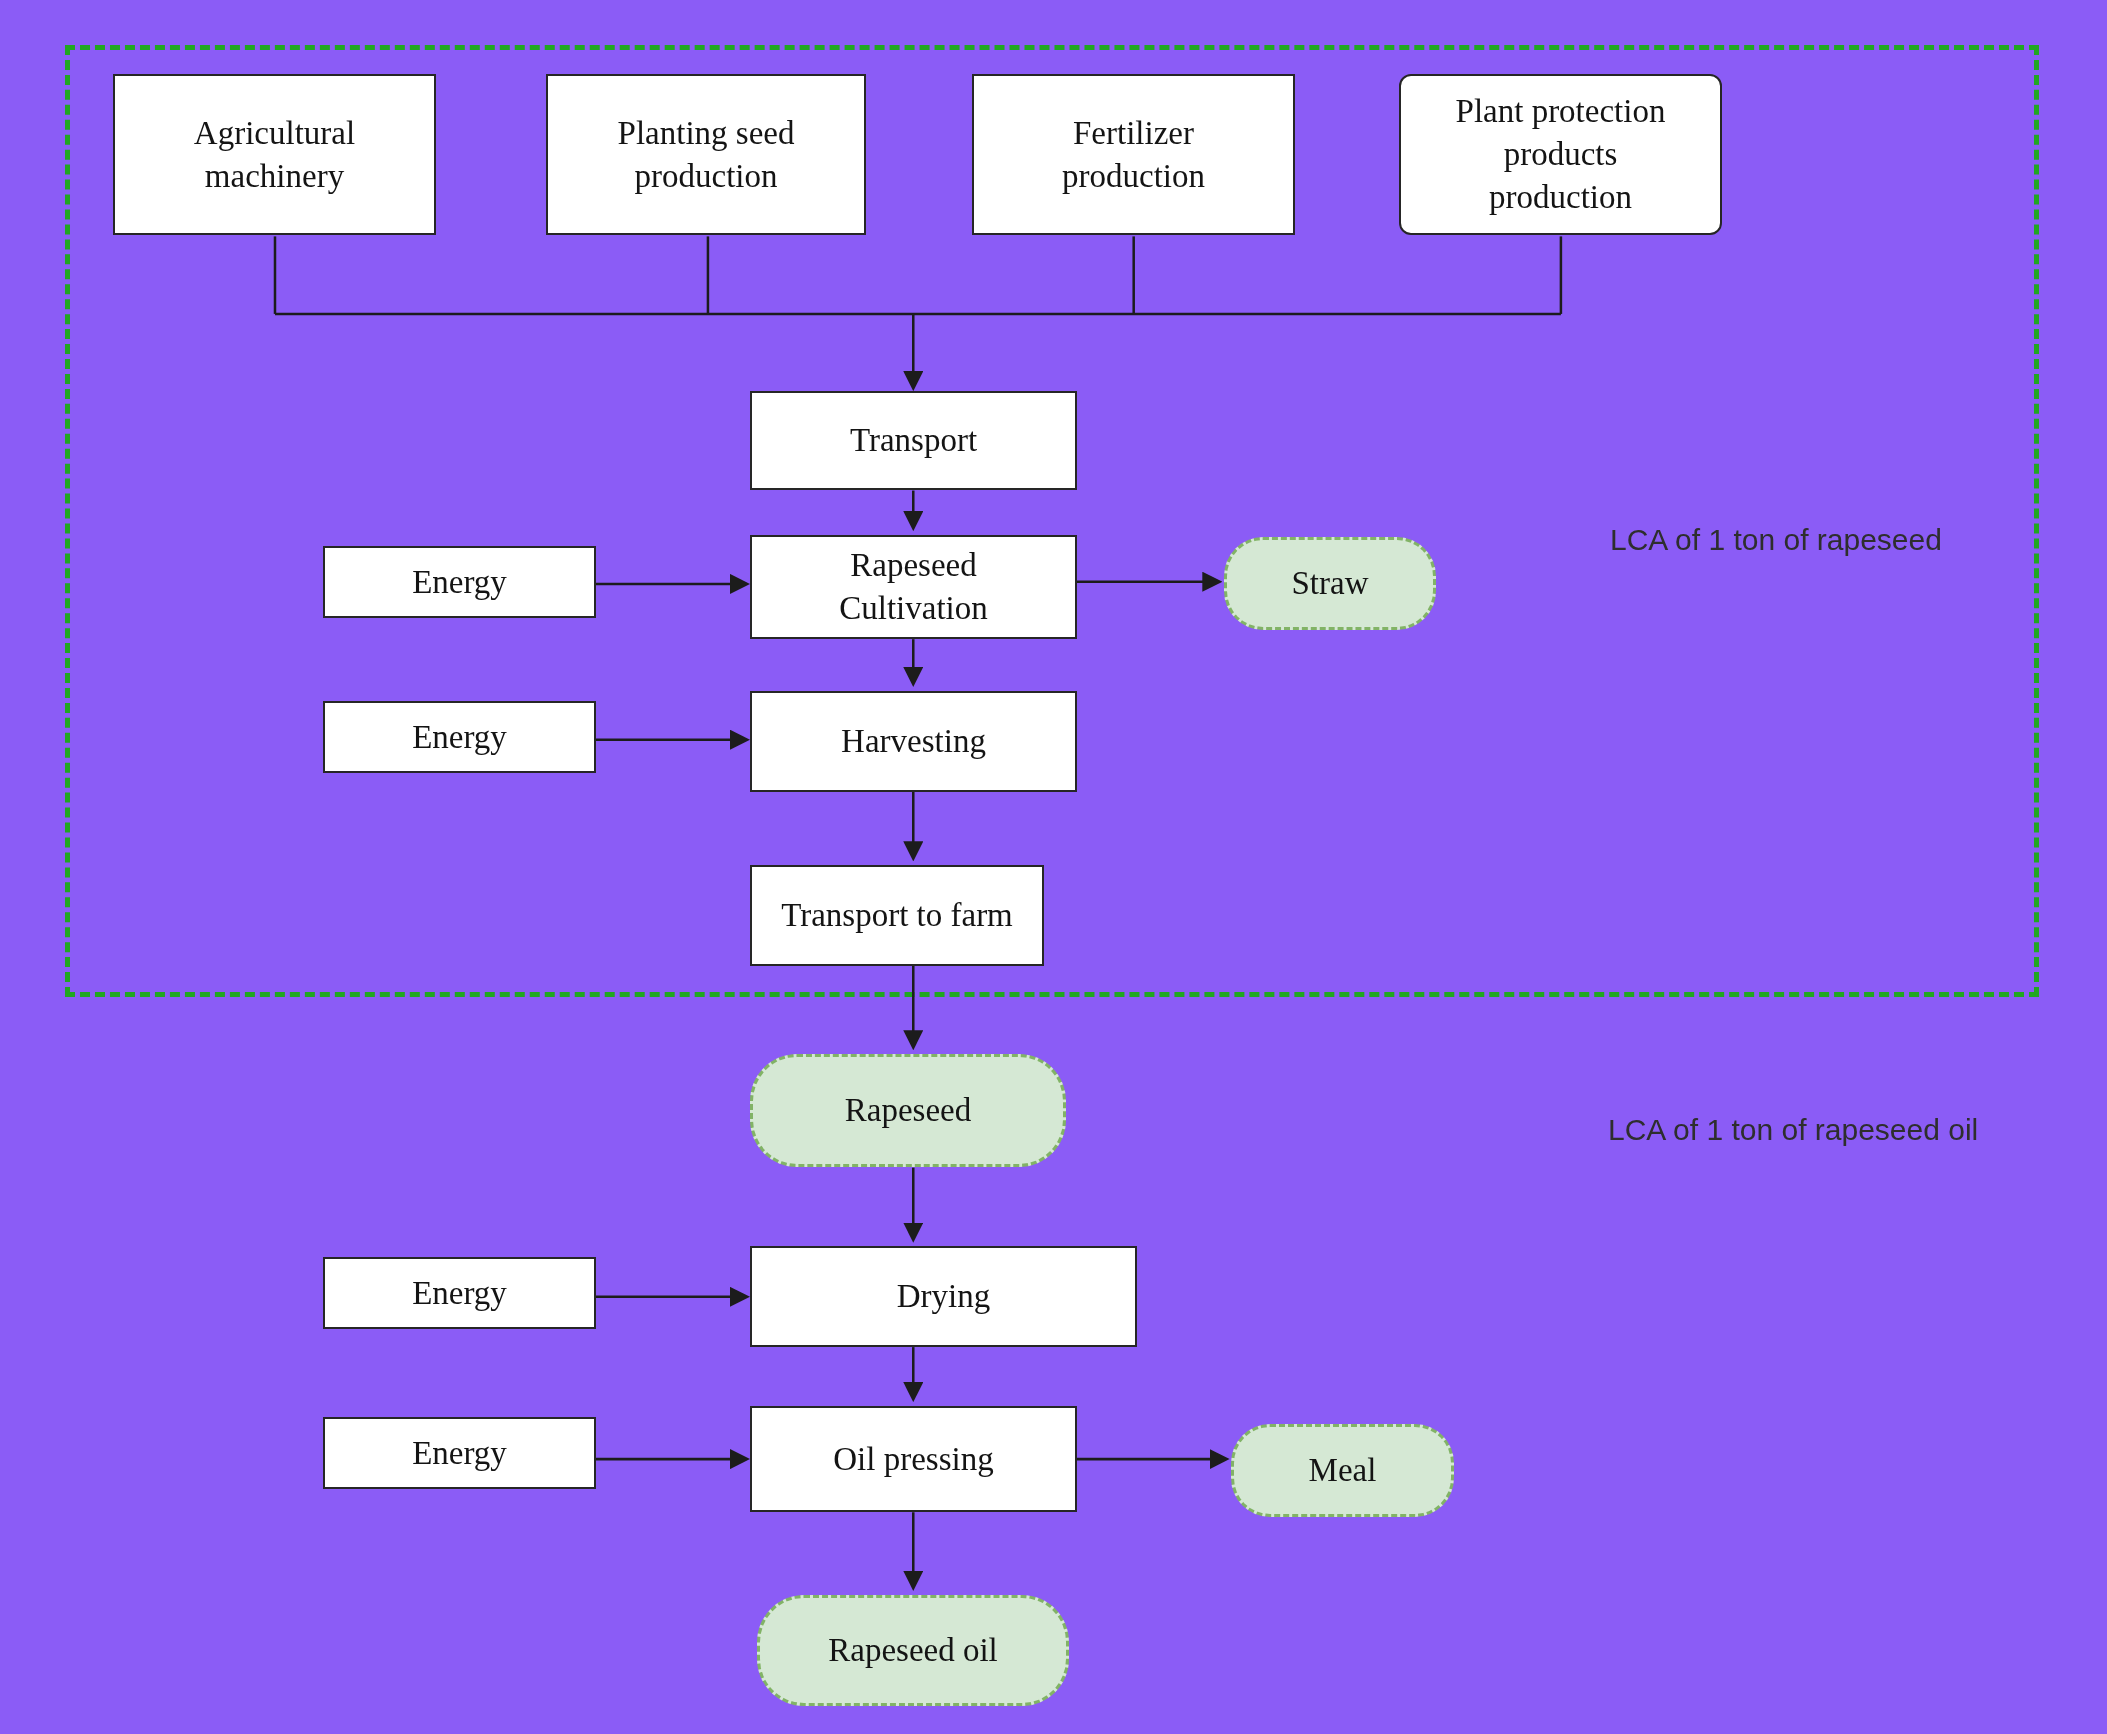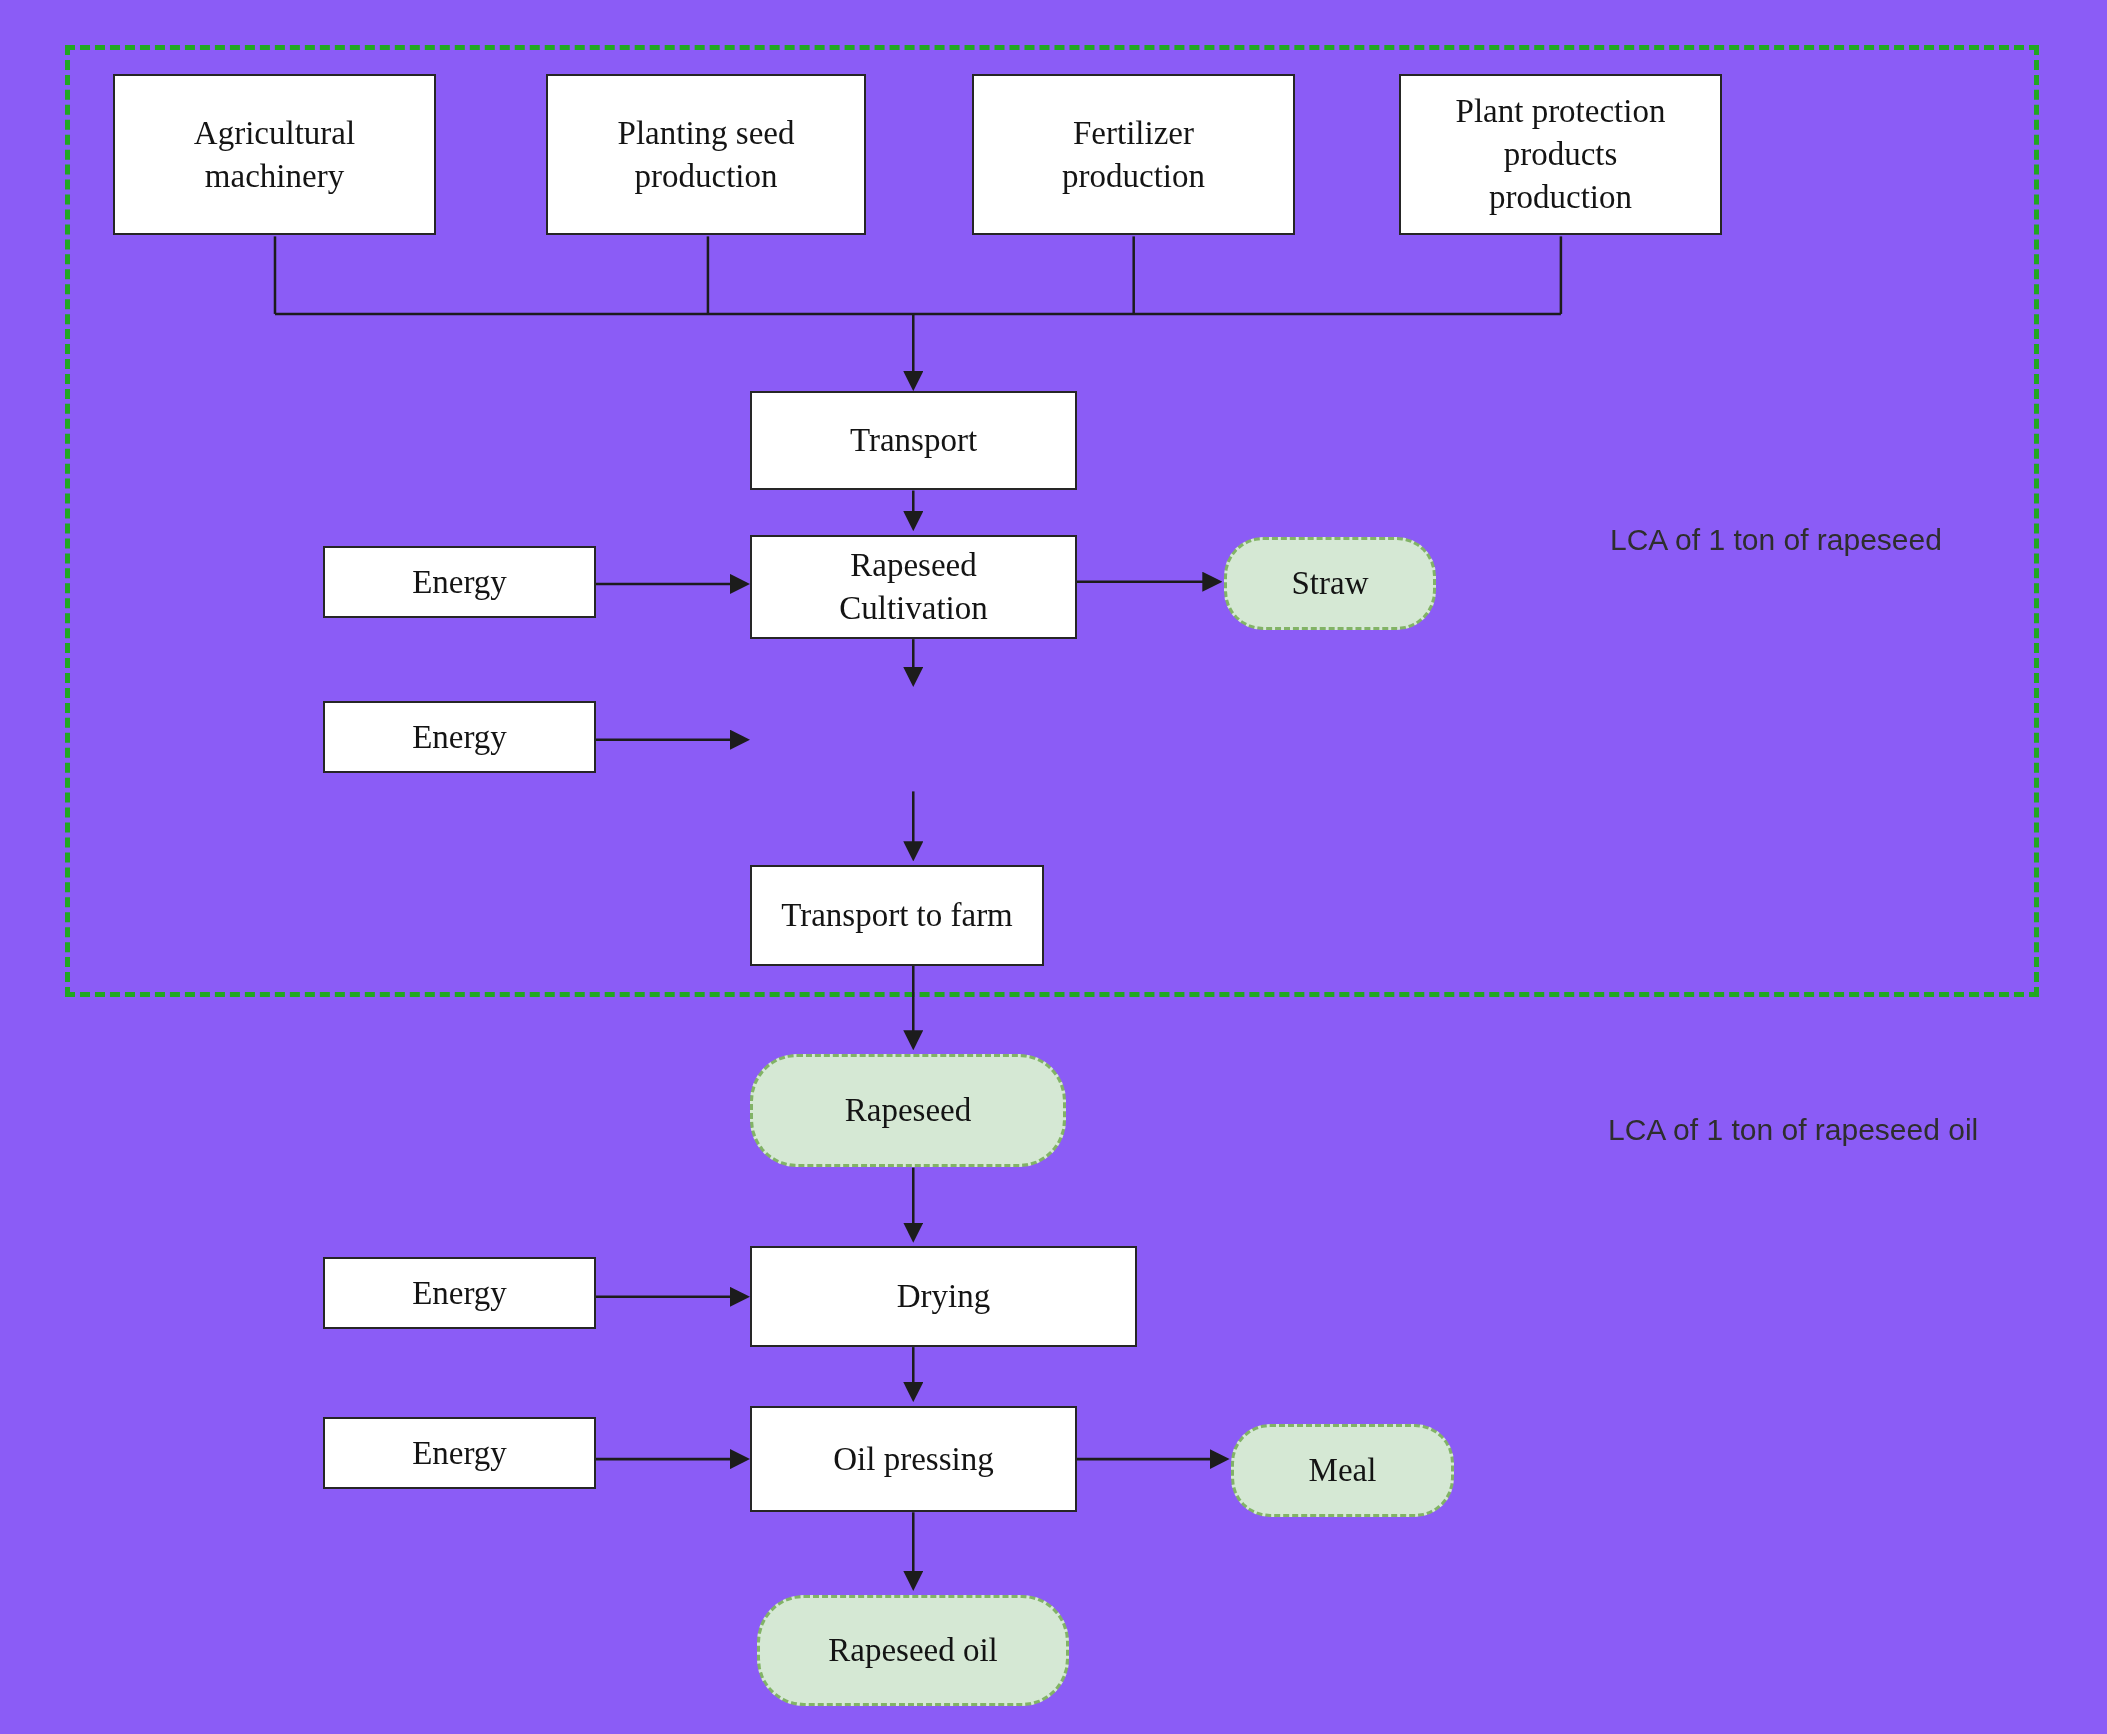--- a/index.html
+++ b/index.html
@@ -96,21 +96,21 @@
 machinery</span>
   </div>
   <div class="box" style="left:546px; top:74px; width:320px; height:161px;">
     <span class="lbl">Planting seed
 production</span>
   </div>
   <div class="box" style="left:972px; top:74px; width:323px; height:161px;">
     <span class="lbl">Fertilizer
 production</span>
   </div>
-  <div class="box" style="left:1399px; top:74px; width:323px; height:161px;">
+  <div class="box" style="left:1399px; top:74px; width:323px; height:161px;border-radius:12px;">
     <span class="lbl">Plant protection
 products
 production</span>
   </div>
 
   <div class="box" style="left:750px; top:391px; width:327px; height:99px;">
     <span class="lbl">Transport</span>
   </div>
 
   <div class="box" style="left:323px; top:546px; width:273px; height:72px;">
@@ -119,20 +119,23 @@
   <div class="box" style="left:750px; top:535px; width:327px; height:104px;">
     <span class="lbl">Rapeseed
 Cultivation</span>
   </div>
   <div class="pill" style="left:1224px; top:537px; width:212px; height:93px;">
     <span class="lbl">Straw</span>
   </div>
 
   <div class="box" style="left:323px; top:701px; width:273px; height:72px;">
     <span class="lbl">Energy</span>
+  </div>
+  <div class="box" style="left:750px; top:691px; width:327px; height:101px;">
+    <span class="lbl">Harvesting</span>
   </div>
 
   <div class="box" style="left:750px; top:865px; width:294px; height:101px;">
     <span class="lbl">Transport to farm</span>
   </div>
 
   <div class="pill big" style="left:750px; top:1054px; width:316px; height:113px;">
     <span class="lbl">Rapeseed</span>
   </div>
 

